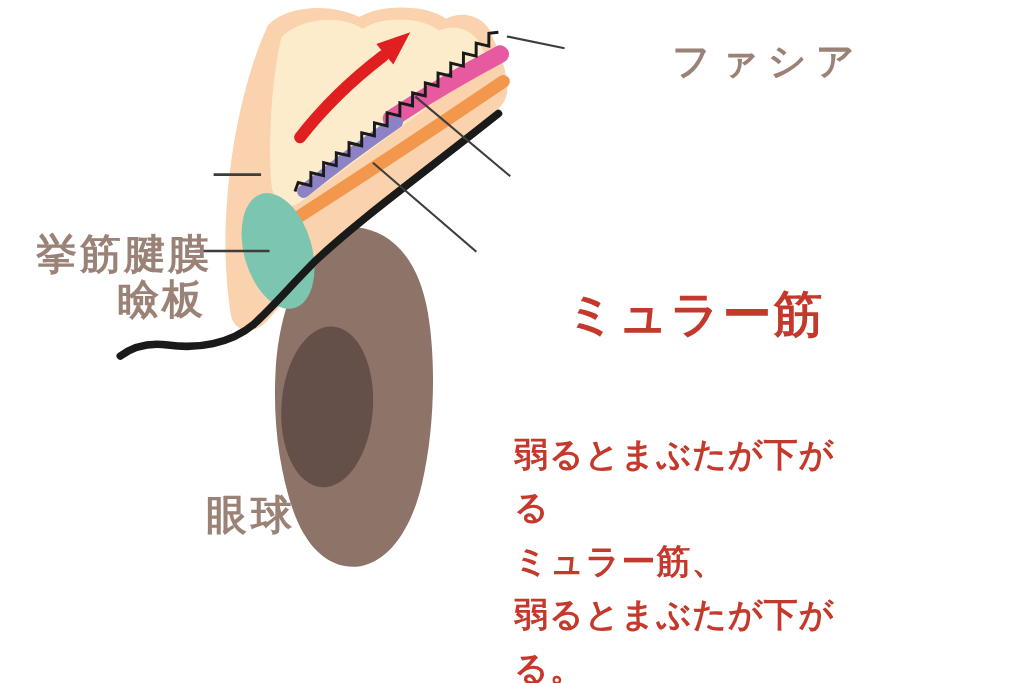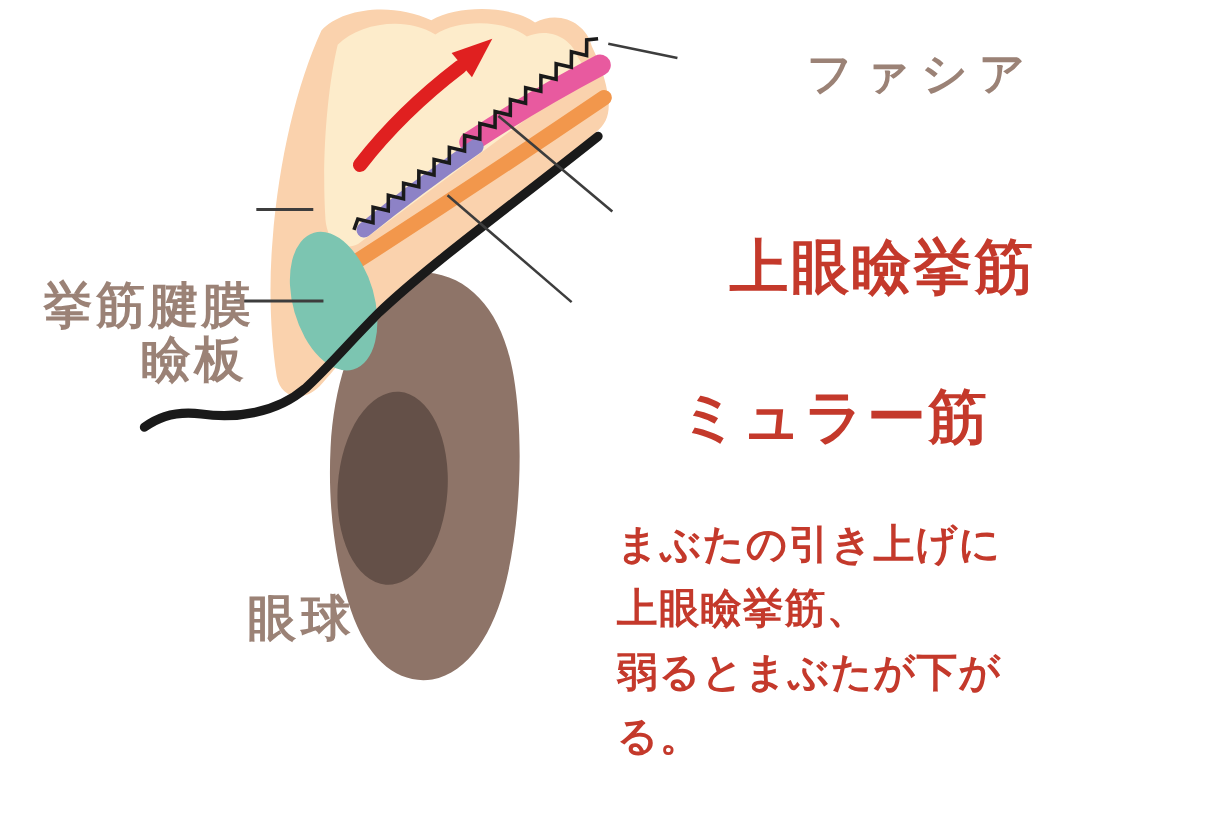--- a/index.html
+++ b/index.html
@@ -26,21 +26,21 @@
     user-select: none;
   }
   .label-gray { color: var(--label-gray); }
   .label-red  { color: var(--accent-red); }
 
   #label-fascia       { left: 672px; top:  36px; font-size: 38px; letter-spacing: 9px; font-weight: 600; }
   #label-aponeurosis  { left:  36px; top: 183px; font-size: 41px; letter-spacing: 3px; margin-top: 44px; }
   #label-tarsal       { left: 118px; top: 272px; font-size: 41px; letter-spacing: 3px; }
   #label-eyeball      { left: 206px; top: 488px; font-size: 41px; letter-spacing: 4px; }
   #label-levator      { left: 608px; top: 190px; font-size: 49px; letter-spacing: 2px; }
-  #label-muller       { left: 566px; top: 282px; font-size: 49px; letter-spacing: 2px; margin-top: 33px; }
+  #label-muller       { left: 566px; top: 282px; font-size: 49px; letter-spacing: 2px; }
 
   #caption {
     position: absolute;
     left: 514px;
     top: 428px;
     font-size: 34px;
     font-weight: bold;
     color: var(--accent-red);
     line-height: 1.57;
     letter-spacing: 1px;
@@ -114,23 +114,22 @@
   </svg>
 
   <div id="label-fascia" class="label label-gray">ファシア</div>
 
   <div id="label-aponeurosis" class="label label-gray">挙筋腱膜</div>
 
   <div id="label-tarsal" class="label label-gray">瞼板</div>
 
   <div id="label-eyeball" class="label label-gray">眼球</div>
 
-  <div id="label-levator" class="label label-red">上眼瞼挙筋</div>
 
   <div id="label-muller" class="label label-red">ミュラー筋</div>
 
   <div id="caption">
-    <div>まぶたの引き上げに</div>
-    <div>上眼瞼挙筋、</div>
+    <div>弱るとまぶたが下がる</div>
+    <div>ミュラー筋、</div>
     <div>弱るとまぶたが下がる。</div>
   </div>
 
 </div>
 
 </body></html>

